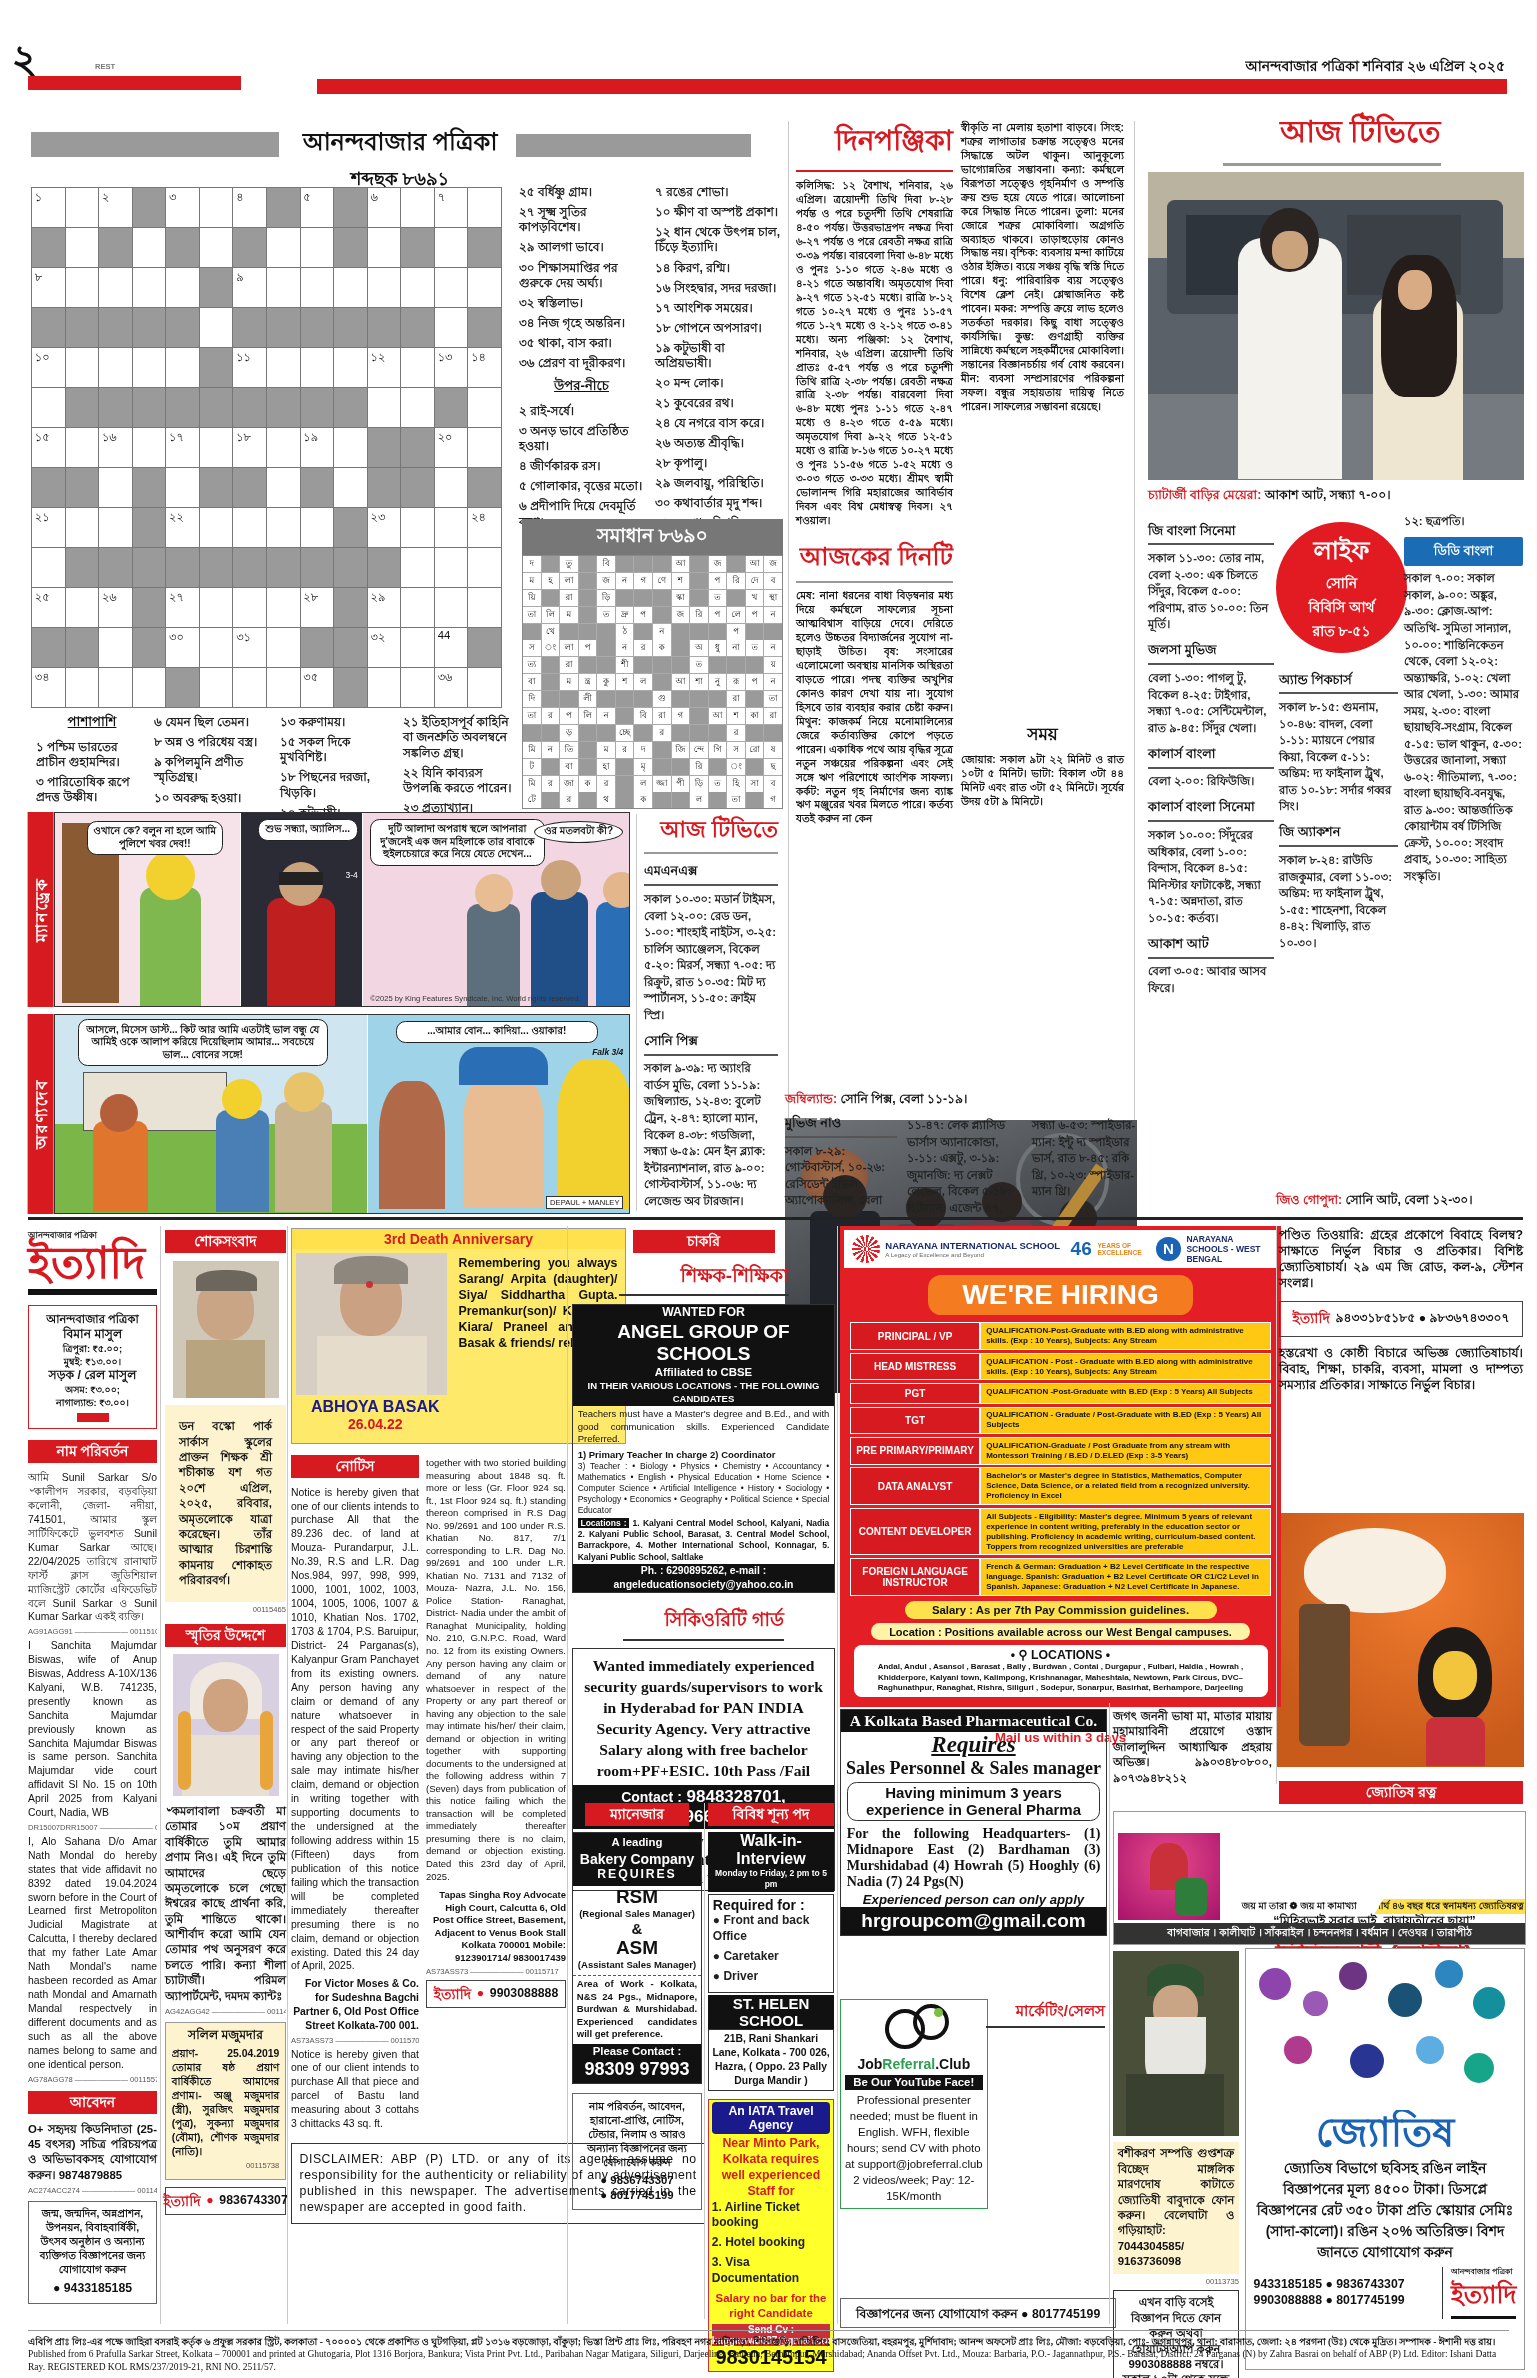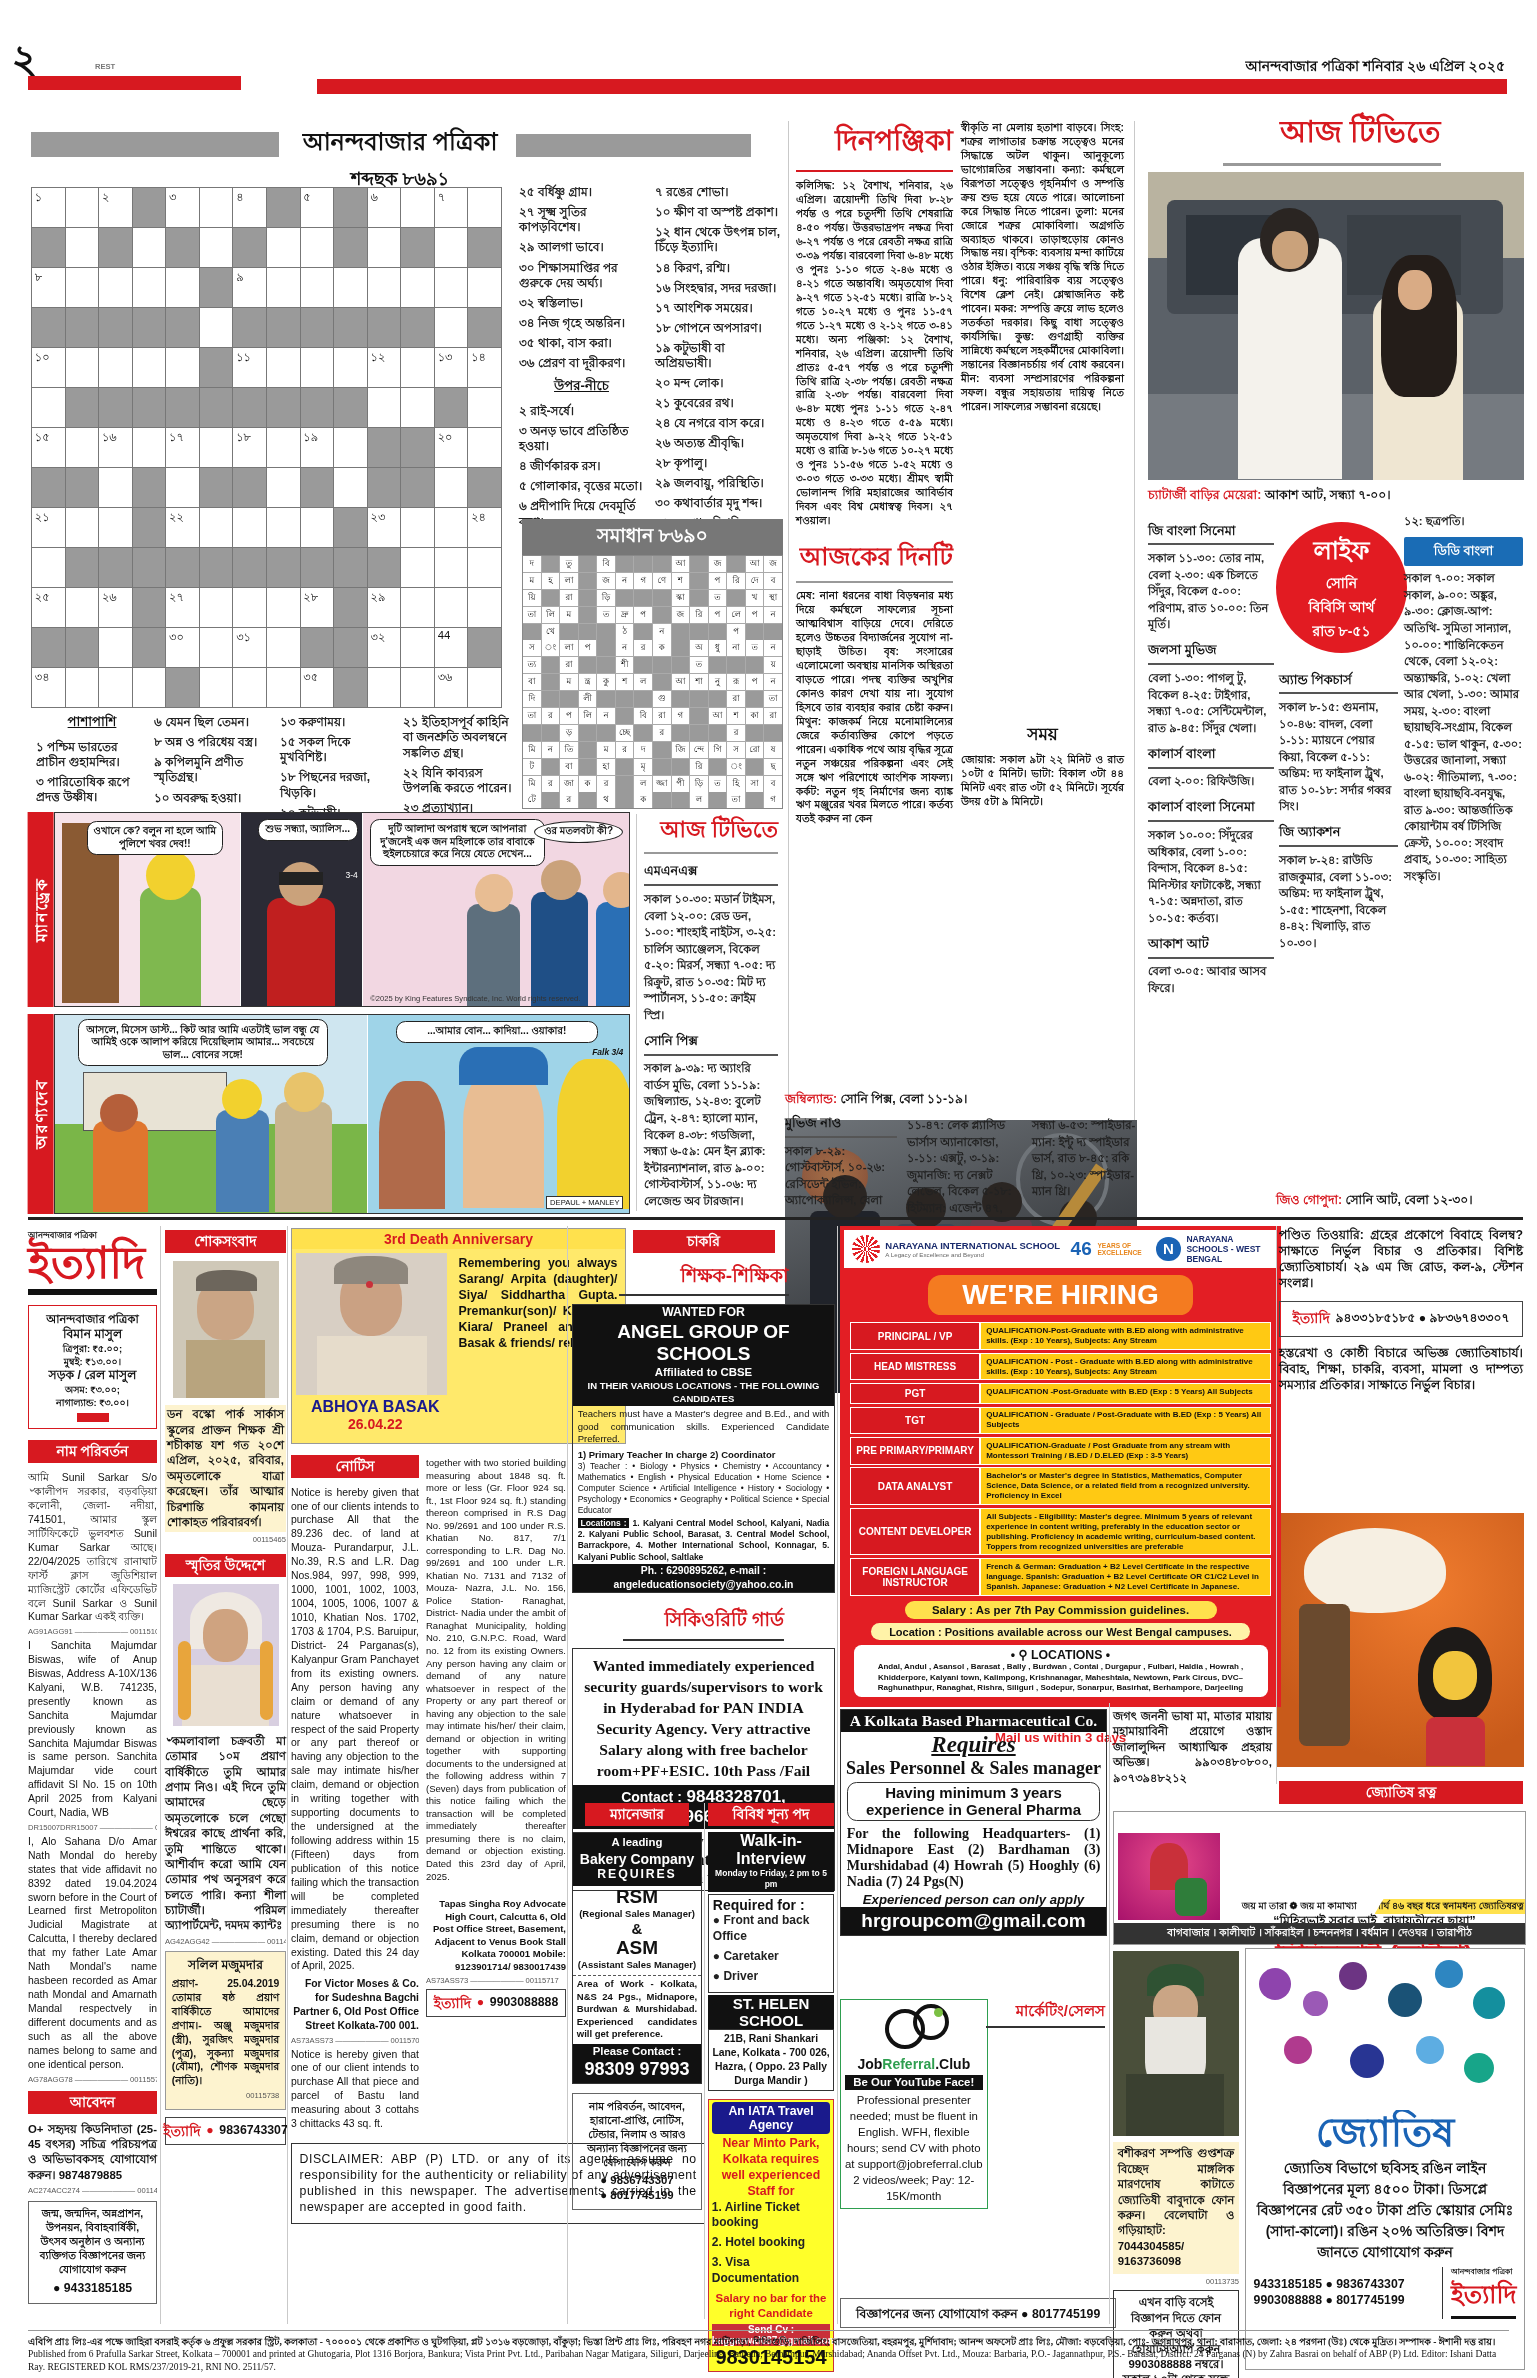--- a/index.html
+++ b/index.html
@@ -817,21 +817,21 @@
     </div>
   </div>
 
   <div class="abs" style="left:165px;top:1230px;width:121px">
     <div class="rhead">শোকসংবাদ</div>
     <div class="photoFrame" style="width:106px;height:137px;margin:7.6px auto;background:#cfc8b8">
       <div class="abs" style="left:24.6px;top:17px;width:57px;height:62px;background:#caa585;border-radius:45%"></div>
       <div class="abs" style="left:23px;top:9.5px;width:61px;height:21px;background:#6d665c;border-radius:45% 45% 0 0"></div>
       <div class="abs" style="left:13.2px;top:79px;width:79px;height:58px;background:#b8a47e"></div>
     </div>
-    <div class="cream t12 b j" style="padding:2px">ডন বস্কো পার্ক সার্কাস স্কুলের প্রাক্তন শিক্ষক শ্রী শচীকান্ত যশ গত ২০শে এপ্রিল, ২০২৫, রবিবার, অমৃতলোকে যাত্রা করেছেন। তাঁর আত্মার চিরশান্তি কামনায় শোকাহত পরিবারবর্গ।</div>
+    <div class="cream t12 b j" style="padding:14px">ডন বস্কো পার্ক সার্কাস স্কুলের প্রাক্তন শিক্ষক শ্রী শচীকান্ত যশ গত ২০শে এপ্রিল, ২০২৫, রবিবার, অমৃতলোকে যাত্রা করেছেন। তাঁর আত্মার চিরশান্তি কামনায় শোকাহত পরিবারবর্গ।</div>
     <div class="refline" style="text-align:right">00115465</div>
     <div class="rhead" style="margin:9.5px 0 7.6px">স্মৃতির উদ্দেশে</div>
     <div class="photoFrame" style="width:106px;height:142px;margin:0 auto 7.6px;background:#d8cfe0">
       <div class="abs" style="left:17px;top:7.6px;width:72px;height:57px;background:#efe9e2;border-radius:50% 50% 0 0"></div>
       <div class="abs" style="left:30px;top:24.6px;width:45px;height:53px;background:#cfa380;border-radius:45%"></div>
       <div class="abs" style="left:9.5px;top:81px;width:87px;height:61px;background:#e9dfd2"></div>
       <div class="abs" style="left:5.7px;top:57px;width:13.2px;height:79px;background:#e8a53c;border-radius:7.6px"></div>
       <div class="abs" style="right:5.7px;top:57px;width:13.2px;height:79px;background:#e8a53c;border-radius:7.6px"></div>
     </div>
     <div class="t12 b j">৺কমলাবালা চক্রবর্তী মা তোমার ১০ম প্রয়াণ বার্ষিকীতে তুমি আমার প্রণাম নিও। এই দিনে তুমি আমাদের ছেড়ে অমৃতলোকে চলে গেছো ঈশ্বরের কাছে প্রার্থনা করি, তুমি শান্তিতে থাকো। আশীর্বাদ করো আমি যেন তোমার পথ অনুসরণ করে চলতে পারি। কন্যা শীলা চ্যাটার্জী। পরিমল অ্যাপার্টমেন্ট, দমদম ক্যান্টঃ</div>
@@ -867,21 +867,21 @@
 
   <div class="abs" style="left:291px;top:1455px;width:128px">
     <div class="rhead">নোটিস</div>
     <div class="t11 j" style="margin-top:7.6px">Notice is hereby given that one of our clients intends to purchase All that the 89.236 dec. of land at Mouza- Purandarpur, J.L. No.39, R.S and L.R. Dag Nos.984, 997, 998, 999, 1000, 1001, 1002, 1003, 1004, 1005, 1006, 1007 &amp; 1010, Khatian Nos. 1702, 1703 &amp; 1704, P.S. Baruipur, District- 24 Parganas(s), Kalyanpur Gram Panchayet from its existing owners. Any person having any claim or demand of any nature whatsoever in respect of the said Property or any part thereof or having any objection to the sale may intimate his/her claim, demand or objection in writing together with supporting documents to the undersigned at the following address within 15 (Fifteen) days from publication of this notice failing which the transaction will be completed immediately thereafter presuming there is no claim, demand or objection existing. Dated this 24 day of April, 2025.</div>
     <div class="t11 b" style="text-align:right;margin-top:3.8px">For Victor Moses &amp; Co. for Sudeshna Bagchi Partner 6, Old Post Office Street Kolkata-700 001.</div>
     <div class="refline">AS73ASS73 ——————— 00115708</div>
     <div class="t11 j">Notice is hereby given that one of our client intends to purchase All that piece and parcel of Bastu land measuring about 3 cottahs 3 chittacks 43 sq. ft.</div>
   </div>
   <div class="abs" style="left:426px;top:1457px;width:140px">
     <div class="t10 j">together with two storied building measuring about 1848 sq. ft. more or less (Gr. Floor 924 sq. ft., 1st Floor 924 sq. ft.) standing thereon comprised in R.S Dag No. 99/2691 and 100 under R.S. Khatian No. 817, 7/1 corresponding to L.R. Dag No. 99/2691 and 100 under L.R. Khatian No. 7131 and 7132 of Mouza- Nazra, J.L. No. 156, Police Station- Ranaghat, District- Nadia under the ambit of Ranaghat Municipality, holding No. 210, G.N.P.C. Road, Ward no. 12 from its existing Owners. Any person having any claim or demand of any nature whatsoever in respect of the Property or any part thereof or having any objection to the sale may intimate his/her/ their claim, demand or objection in writing together with supporting documents to the undersigned at the following address within 7 (Seven) days from publication of this notice failing which the transaction will be completed immediately thereafter presuming there is no claim, demand or objection existing. Dated this 23rd day of April, 2025.</div>
-    <div class="t10 b" style="text-align:right;margin-top:15px">Tapas Singha Roy Advocate High Court, Calcutta 6, Old Post Office Street, Basement, Adjacent to Venus Book Stall Kolkata 700001 Mobile: 9123901714/ 9830017439</div>
+    <div class="t10 b" style="text-align:right;margin-top:6px">Tapas Singha Roy Advocate High Court, Calcutta 6, Old Post Office Street, Basement, Adjacent to Venus Book Stall Kolkata 700001 Mobile: 9123901714/ 9830017439</div>
     <div class="refline">AS73ASS73 ——————— 00115717</div>
     <div class="etcbox t13" style="padding:3.8px;margin-top:3.8px">
       <span class="etcword t15">ইত্যাদি</span>
       <span class="red">●</span>
       <span>9903088888</span>
     </div>
   </div>
   <div class="abs box t13 j" style="left:291px;top:2143px;width:397px;padding:7.6px;letter-spacing:0.5px">DISCLAIMER: ABP (P) LTD. or any of its agents assume no responsibility for the authenticity or reliability of any advertisement published in this newspaper. The advertisements carried in the newspaper are accepted in good faith.</div>
 
   <div class="abs" style="left:572px;top:1230px;width:263px">

